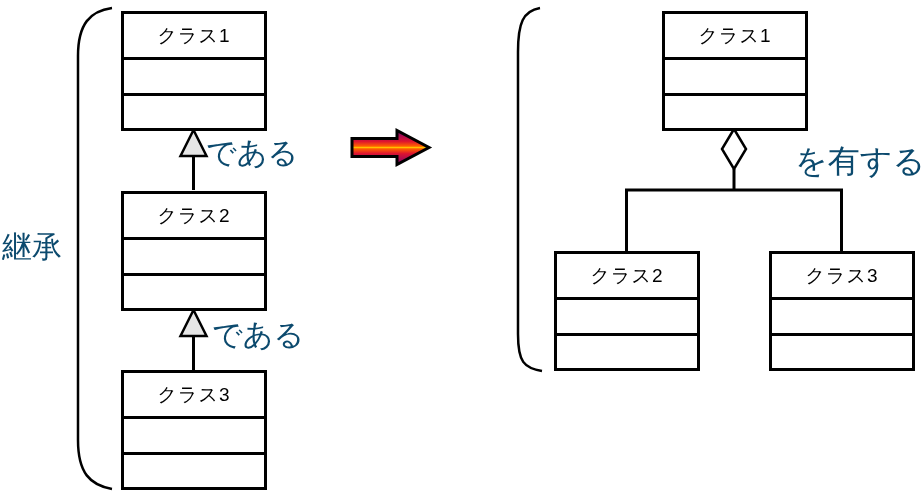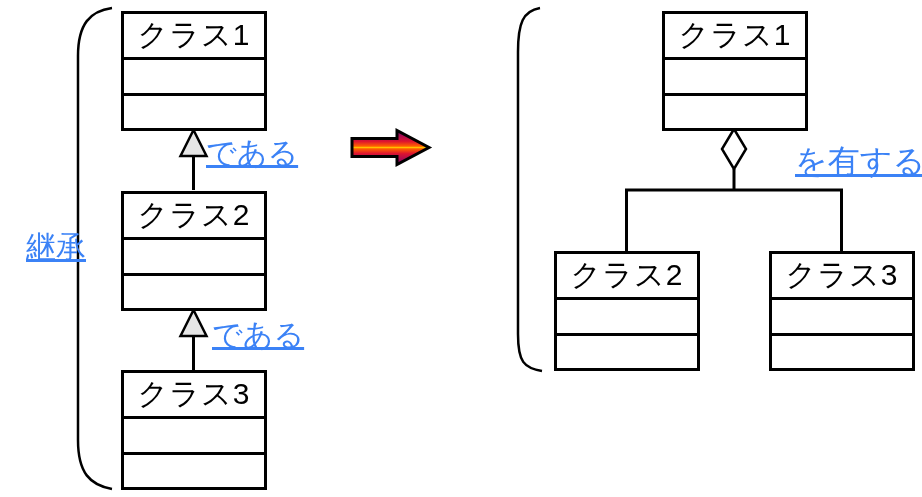--- a/index.html
+++ b/index.html
@@ -31,37 +31,36 @@
     display: flex;
     flex-direction: column;
   }
   .class-title {
     height: 46px;
     box-sizing: border-box;
     border-bottom: 3px solid #000;
     display: flex;
     align-items: center;
     justify-content: center;
-    font-size: 30px;
+    font-size: 19px;
     letter-spacing: 1px;
     white-space: nowrap;
   }
   .class-row {
     flex: 1 1 auto;
     box-sizing: border-box;
     border-bottom: 3px solid #000;
   }
   .class-row.last { border-bottom: none; }
   .diagram-label {
     position: absolute;
     font-size: 30px;
     line-height: 1.05;
     white-space: nowrap;
-    color: #3b82f6;
-    text-decoration: underline;
+    color: #0c4a6e;
   }
   .section-label { font-size: 30px; }
 </style>
 </head>
 <body>
 
 <div id="canvas">
 
   <svg id="overlay" viewBox="0 0 922 497">
     <defs>
@@ -89,21 +88,21 @@
     <polygon points="193.5,310 180.5,336 206.5,336" fill="#e6e6e6" stroke="#000" stroke-width="2.5"></polygon>
 
     <polygon points="352,138.5 397,138.5 397,130.5 429,147.5 397,164.5 397,156.5 352,156.5" fill="url(#arrowGrad)" stroke="#000" stroke-width="3" stroke-linejoin="miter"></polygon>
 
     <line x1="734" y1="169" x2="734" y2="190" stroke="#000" stroke-width="3"></line>
     <polygon points="734,129 746,149 734,169 722,149" fill="#ffffff" stroke="#000" stroke-width="2.5"></polygon>
 
     <path d="M 626.5 251 L 626.5 190 L 841.5 190 L 841.5 251" fill="none" stroke="#000" stroke-width="3"></path>
   </svg>
 
-  <div class="diagram-label section-label" style="left:2px; top:231px;margin-left:24px;">継承</div>
+  <div class="diagram-label section-label" style="left:2px; top:231px;">継承</div>
 
   <div class="class-box" style="left:121px; top:11px;">
     <div class="class-title">クラス1</div>
     <div class="class-row"></div>
     <div class="class-row last"></div>
   </div>
 
   <div class="diagram-label" style="left:206px; top:137px;">である</div>
 
   <div class="class-box" style="left:121px; top:191px;">

